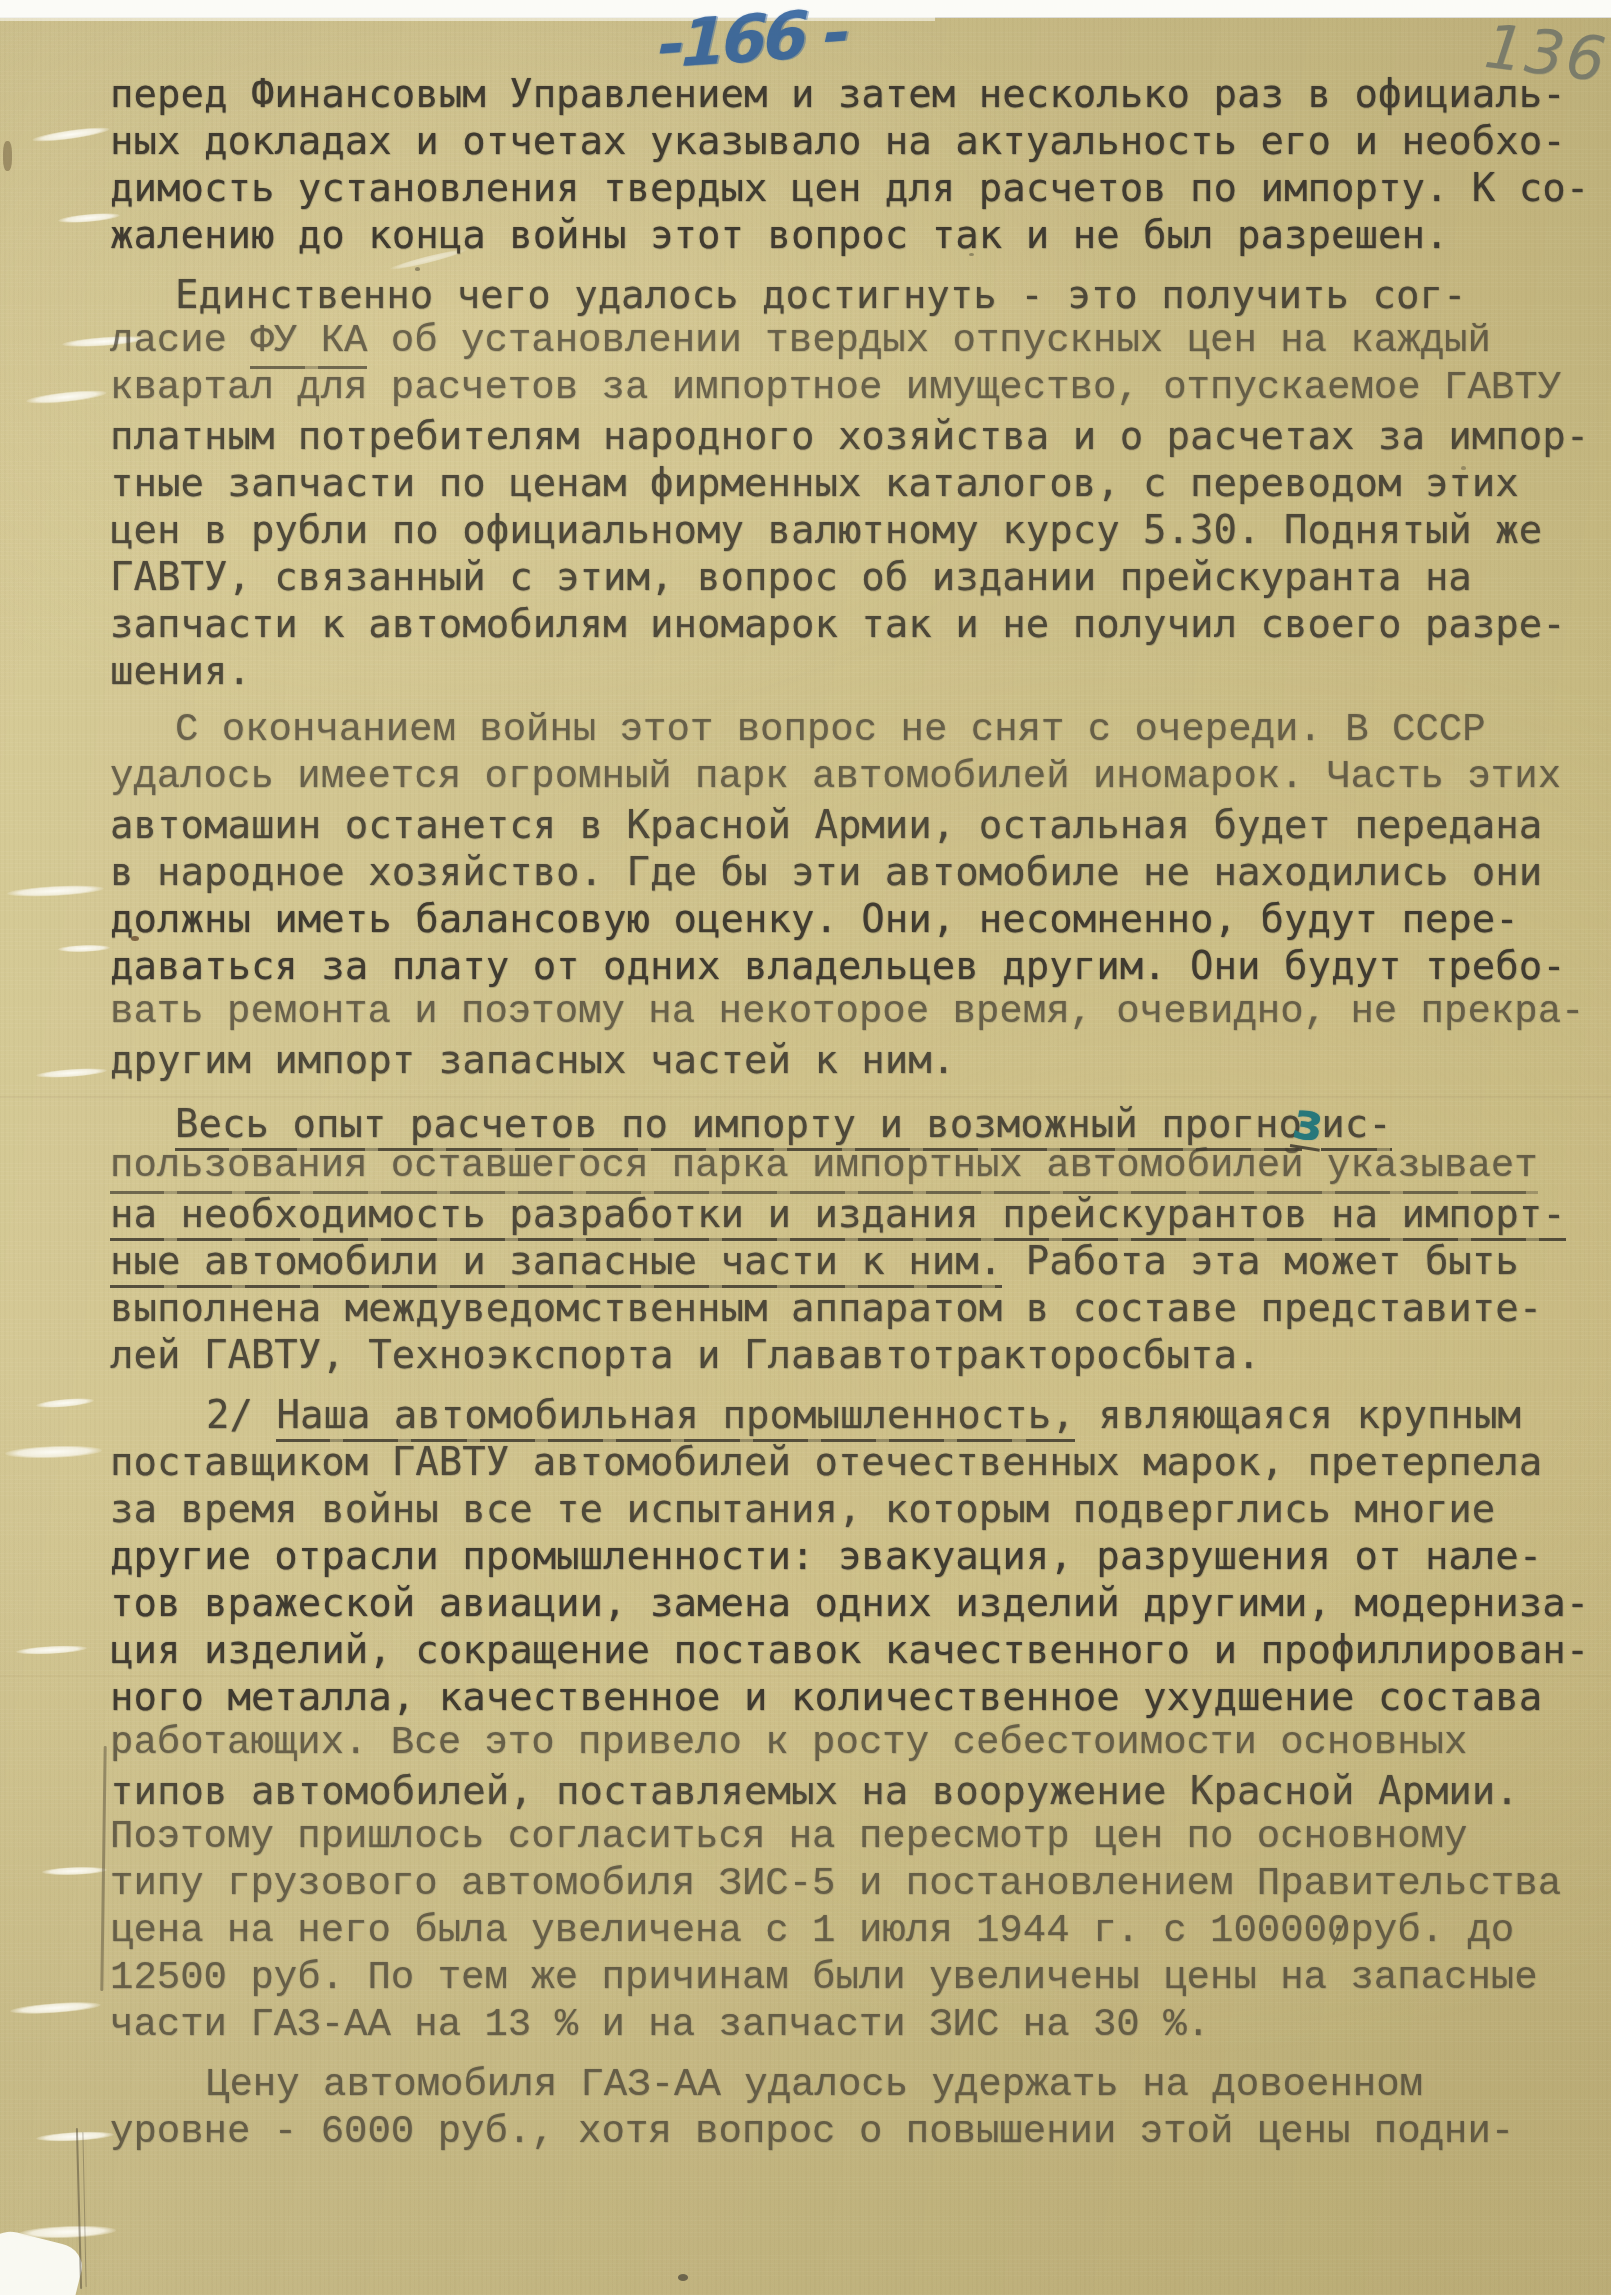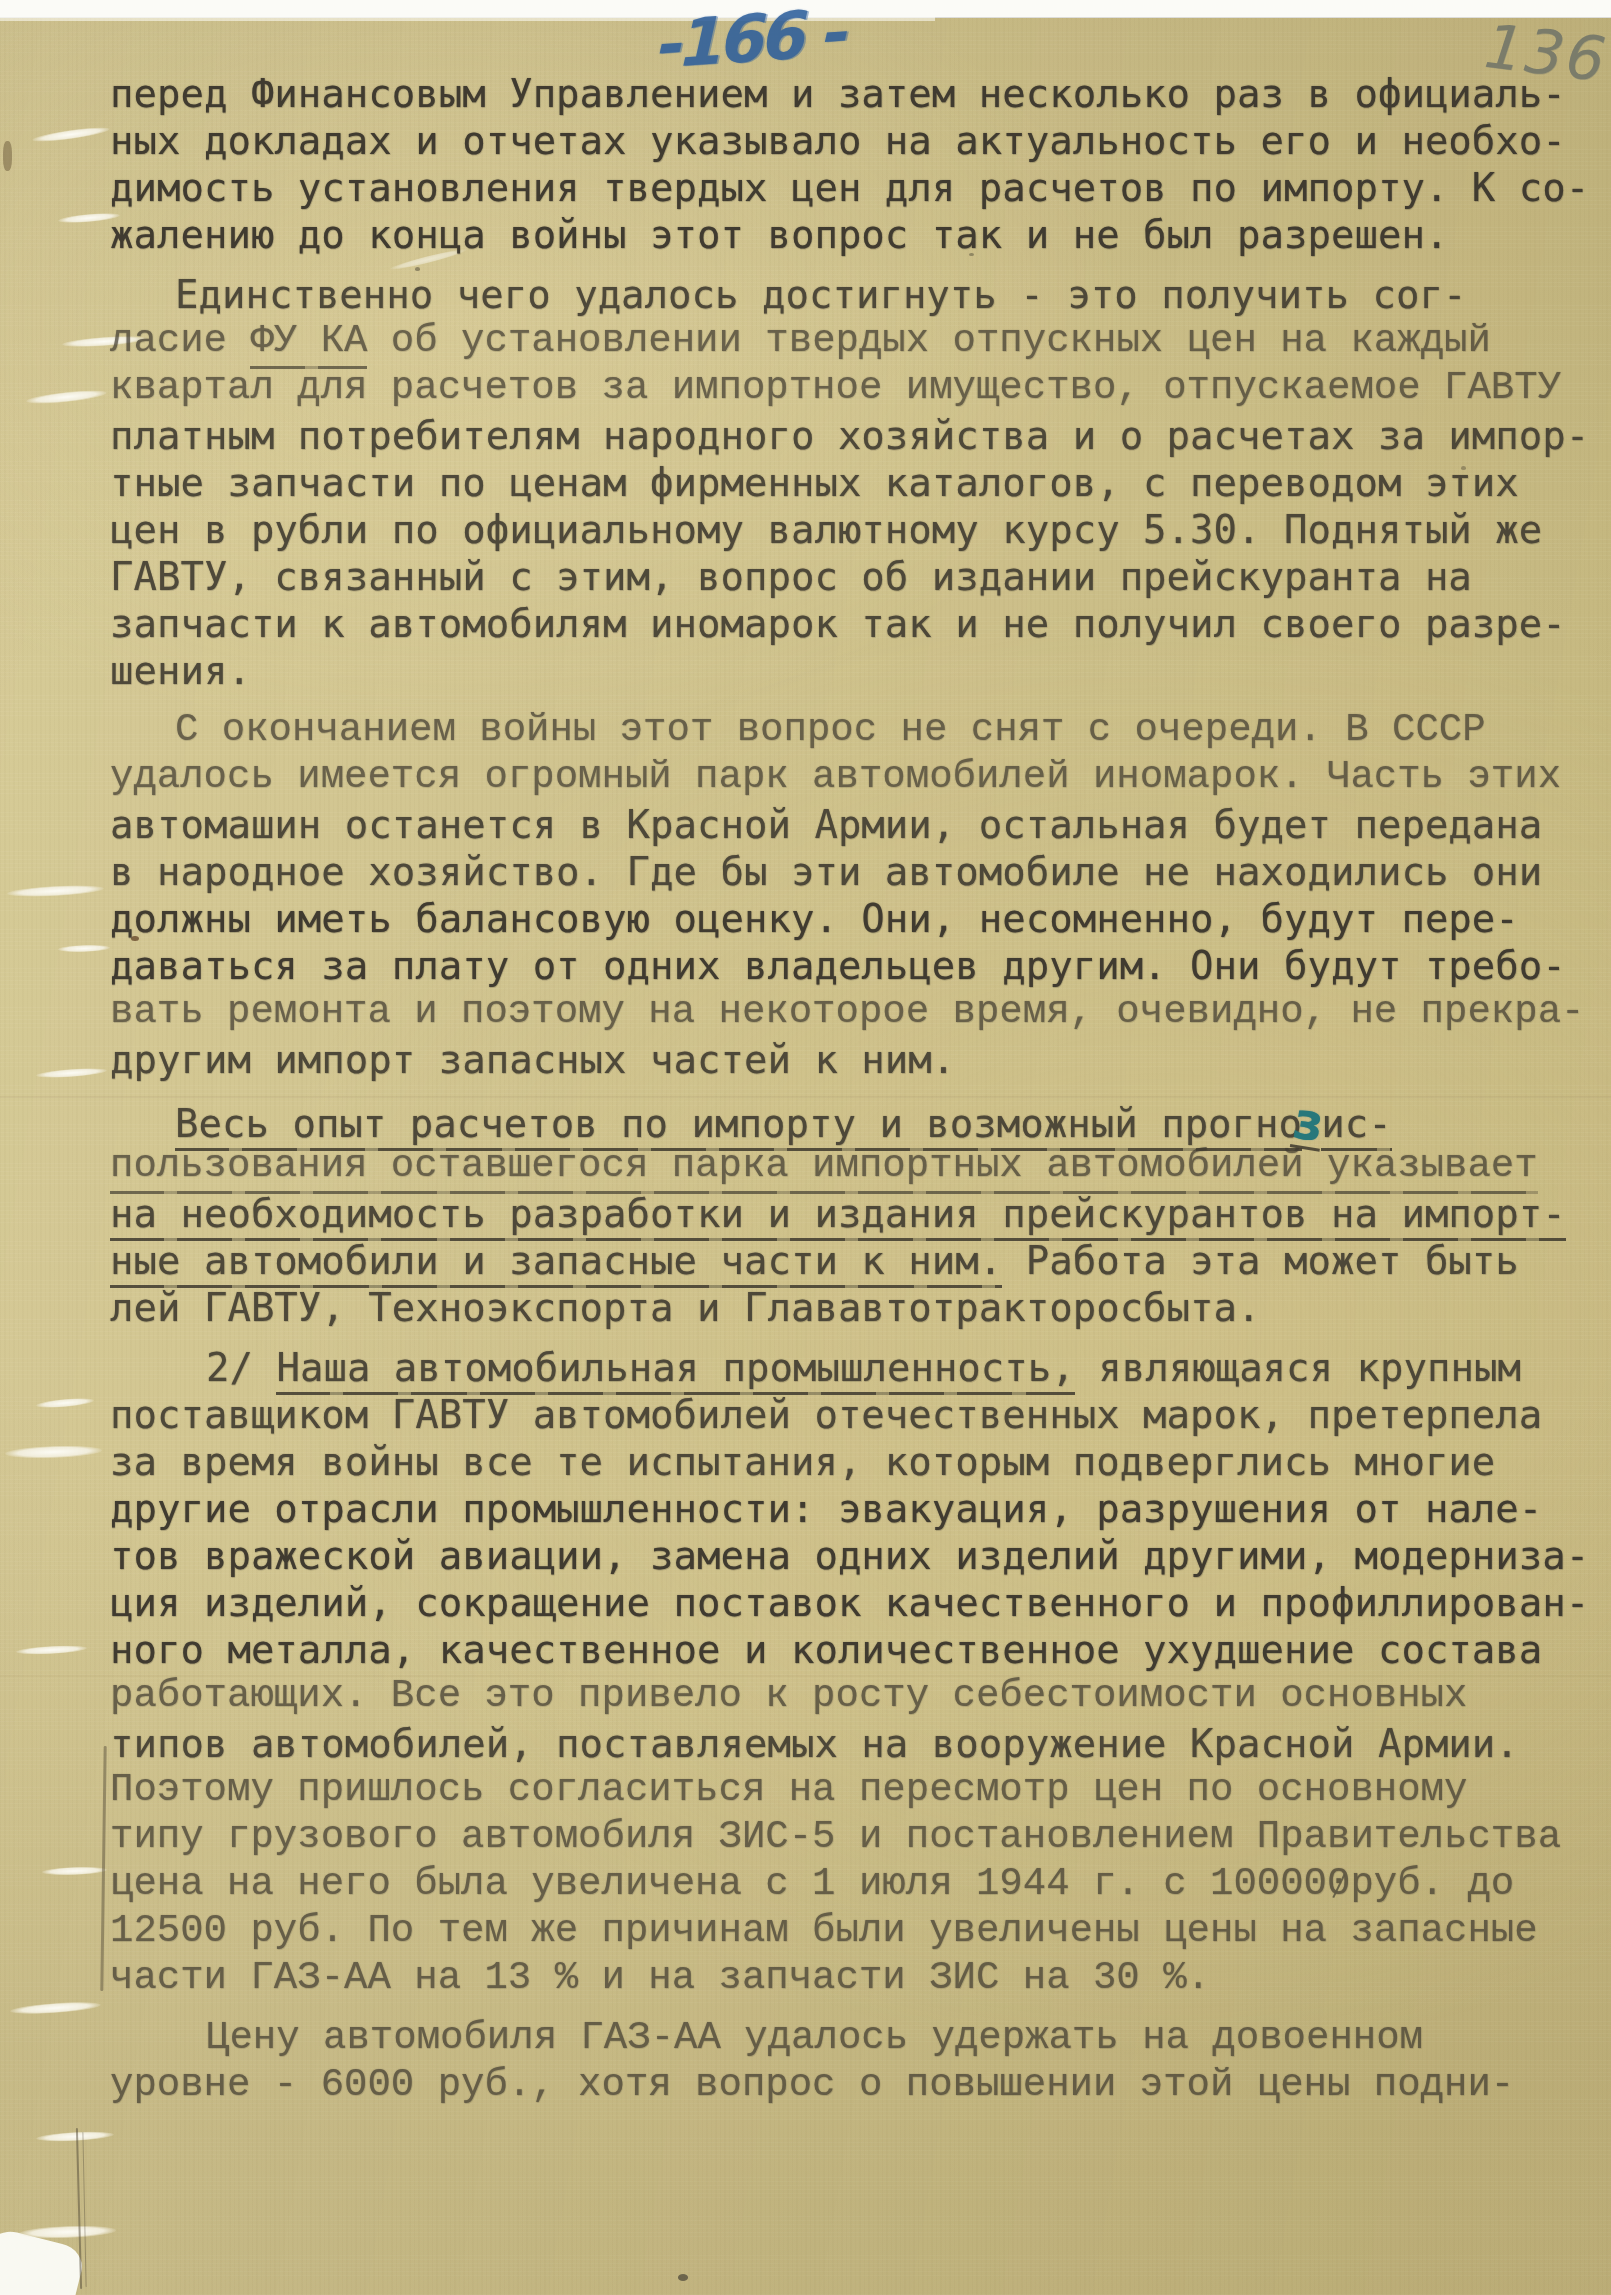--- a/index.html
+++ b/index.html
@@ -139,20 +139,21 @@
     <div class="line ind0"><span>автомашин останется в Красной Армии, остальная будет передана</span></div>
     <div class="line ind0"><span>в народное хозяйство. Где бы эти автомобиле не находились они</span></div>
     <div class="line ind0 dark"><span>должны иметь балансовую оценку. Они, несомненно, будут пере-</span></div>
     <div class="line ind0 dark"><span>даваться за плату от одних владельцев другим. Они будут требо-</span></div>
     <div class="line ind0 soft"><span>вать ремонта и поэтому на некоторое время, очевидно, не прекра-</span></div>
     <div class="line ind0"><span>другим импорт запасных частей к ним.</span></div>
     <div class="line ind1 gap"><span class="u">Весь опыт расчетов по импорту и возможный прогно</span><span class="u hw">з</span><span class="u"> ис-</span></div>
     <div class="line ind0 soft"><span class="u">пользования оставшегося парка импортных автомобилей указывает</span></div>
     <div class="line ind0"><span class="u">на необходимость разработки и издания прейскурантов на импорт-</span></div>
     <div class="line ind0"><span class="u">ные автомобили и запасные части к ним.</span><span> Работа эта может быть</span></div>
+    <div class="line ind0"><span>выполнена междуведомственным аппаратом в составе представите-</span></div>
     <div class="line ind0"><span>лей ГАВТУ, Техноэкспорта и Глававтотракторосбыта.</span></div>
     <div class="line ind2 gap"><span>2/ </span><span class="u">Наша автомобильная промышленность,</span><span> являющаяся крупным</span></div>
     <div class="line ind0"><span>поставщиком ГАВТУ автомобилей отечественных марок, претерпела</span></div>
     <div class="line ind0"><span>за время войны все те испытания, которым подверглись многие</span></div>
     <div class="line ind0 dark"><span>другие отрасли промышленности: эвакуация, разрушения от нале-</span></div>
     <div class="line ind0 dark"><span>тов вражеской авиации, замена одних изделий другими, модерниза-</span></div>
     <div class="line ind0 dark"><span>ция изделий, сокращение поставок качественного и профиллирован-</span></div>
     <div class="line ind0 dark"><span>ного металла, качественное и количественное ухудшение состава</span></div>
     <div class="line ind0 soft"><span>работающих. Все это привело к росту себестоимости основных</span></div>
     <div class="line ind0"><span>типов автомобилей, поставляемых на вооружение Красной Армии.</span></div>

